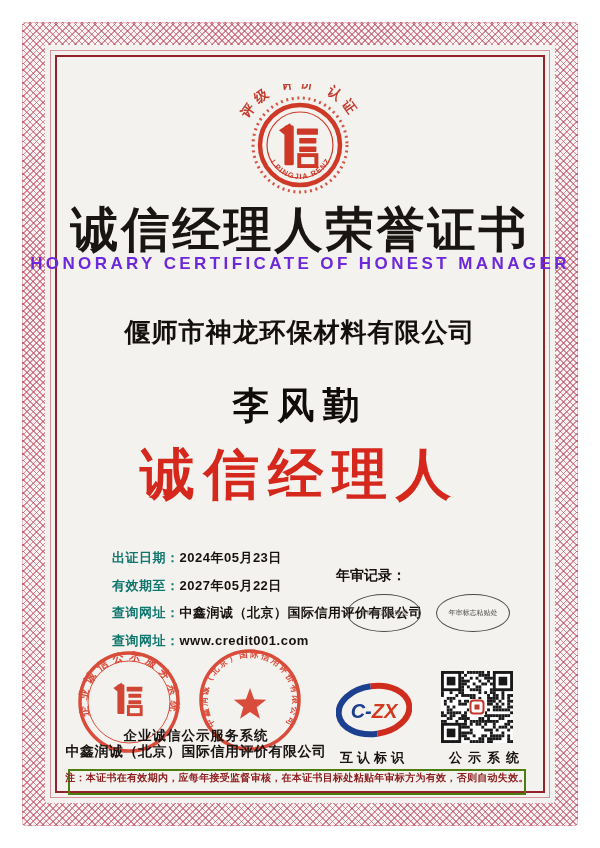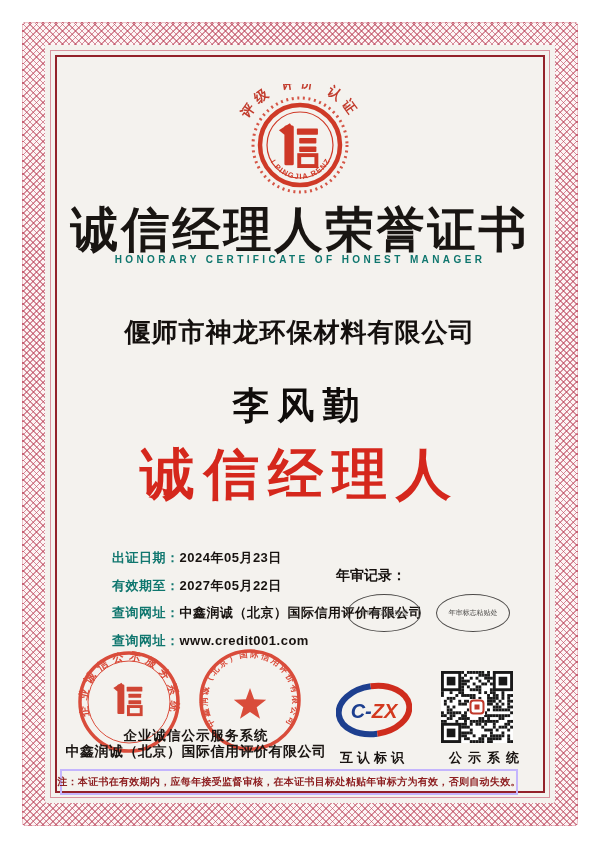--- a/index.html
+++ b/index.html
@@ -25,21 +25,21 @@
   .frame-main{position:absolute;inset:55px;border:2.5px solid #93222a;pointer-events:none;}
   .content{position:absolute;inset:0;}
   .abs{position:absolute;}
   .ctr{left:0;right:0;text-align:center;}
   
   .title-cn{
     top:198px;font-size:48px;font-weight:900;color:#191512;letter-spacing:3px;
     font-family:"Liberation Serif", serif;
   }
   .title-en{
-    top:254px;font-size:10px;font-weight:bold;color:#0f766e;letter-spacing:3.4px;
+    top:254px;font-size:17px;font-weight:bold;color:#6d28d9;letter-spacing:3.4px;
   }
   .credit-line{
     top:279px;right:64px;font-size:13px;font-weight:bold;color:#cd3a30;letter-spacing:1px;
   }
   .company{top:315px;font-size:26px;font-weight:900;color:#14100e;letter-spacing:1px;}
   .uscc{top:350px;font-size:12px;font-weight:bold;color:#c6453c;letter-spacing:1.2px;}
   .honoree{top:381px;font-size:37px;font-weight:900;color:#0f0c0a;letter-spacing:8px;}
   .honor-title{top:438px;font-size:55px;font-weight:900;color:#d5271c;letter-spacing:9px;}
   .details{left:86px;top:549px;}
   .detail-row{font-size:13px;font-weight:bold;color:#17120f;margin-bottom:9.5px;letter-spacing:.5px;white-space:nowrap;}
@@ -52,22 +52,22 @@
     font-size:7px;color:#4c4a48;background:transparent;
   }
   .slot1{left:347px;top:594px;}
   .slot2{left:436px;top:594px;}
   .caption1{left:90px;top:727px;width:212px;text-align:center;font-size:13.5px;font-weight:900;color:#1a1512;letter-spacing:1px;z-index:5;white-space:nowrap;}
   .caption2{left:60px;top:743px;width:272px;text-align:center;font-size:14px;font-weight:900;color:#1a1512;letter-spacing:.5px;z-index:5;white-space:nowrap;}
   .czx-label{left:330px;top:749px;width:88px;text-align:center;font-size:13px;font-weight:900;color:#17120f;letter-spacing:4px;}
   .qr-label{left:431px;top:749px;width:94px;text-align:right;font-size:13px;font-weight:900;color:#17120f;letter-spacing:6px;}
   .qr-box{left:441px;top:671px;width:72px;height:72px;background:#fff;}
   .note-box{
-    left:60px;top:769px;width:454px;height:22px;border:2px solid #c4b5fd;background:transparent;
-    display:flex;align-items:center;justify-content:center;
+    left:68px;top:769px;width:454px;height:22px;border:2px solid #4d7c0f;background:transparent;
+    display:flex;justify-content:center;
   }
   .note-text{font-size:10px;font-weight:bold;color:#8e2022;letter-spacing:.3px;white-space:nowrap;}
   svg text{font-family:"Liberation Sans", sans-serif;}
 </style>
 </head>
 <body>
 
 <div class="page">
 
   <div class="lace"></div>

